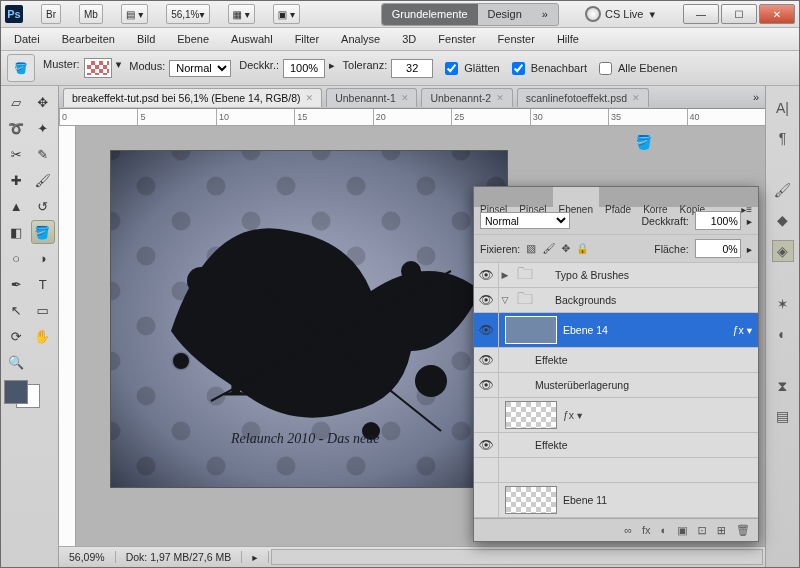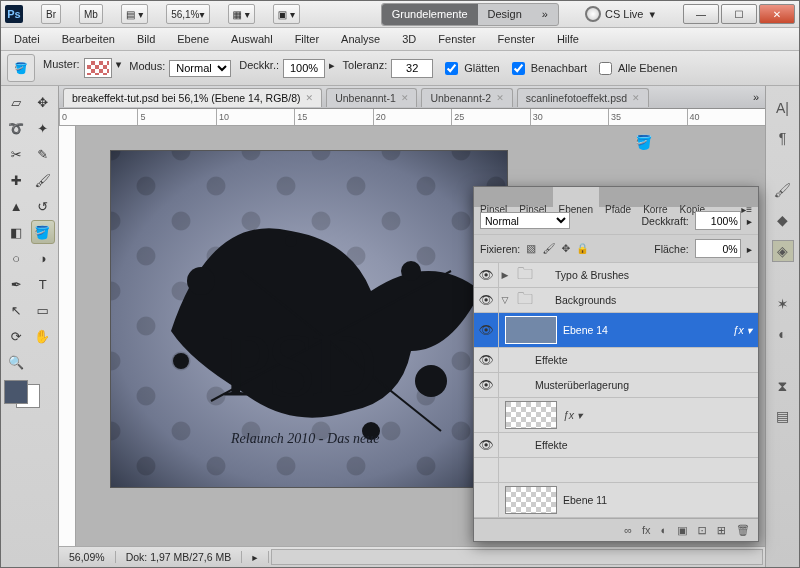--- a/index.html
+++ b/index.html
@@ -74,21 +74,21 @@
 .lock-icos{display:flex;gap:6px;color:#444}
 .layer-list{max-height:270px;overflow:auto;background:#dcdcdc}
 .lrow{display:flex;align-items:center;height:24px;border-bottom:1px solid #bfbfbf;cursor:pointer}
 .lrow.tall{height:34px}
 .lrow .eye{width:24px;text-align:center;color:#333;font-size:12px;border-right:1px solid #bfbfbf;height:100%;display:flex;align-items:center;justify-content:center}
 .lrow .tri{width:12px;text-align:center;color:#555;font-size:9px}
 .lrow .thumb{width:32px;height:26px;border:1px solid #888;margin:0 6px;background:#ccd}
 .lrow .thumb.checker{background:repeating-conic-gradient(#fff 0 25%,#ccc 0 50%) 0 0/10px 10px}
 .lrow .thumb.folder{border:none;background:none;font-size:16px;color:#8c8c8c}
 .lrow .lbl{flex:1;white-space:nowrap;overflow:hidden}
-.lrow .fx{font-style:italic;color:#444;padding-right:6px}
+.lrow .fx{color:#444;padding-right:6px}
 .lrow.sel{background:#2a6fd6;color:#fff}
 .lrow.sel .eye,.lrow.sel .thumb{background:#2a6fd6}
 .lrow.sel .thumb{background:#7288a8;border-color:#fff}
 .lrow.sel .fx{color:#fff}
 .panel-foot{height:22px;background:#cfcfcf;border-top:1px solid #aaa;display:flex;align-items:center;justify-content:flex-end;gap:10px;padding:0 8px;color:#555;font-size:11px}
 .sub{padding-left:18px}
 .sub2{padding-left:36px}
 </style>
 </head>
 <body>

